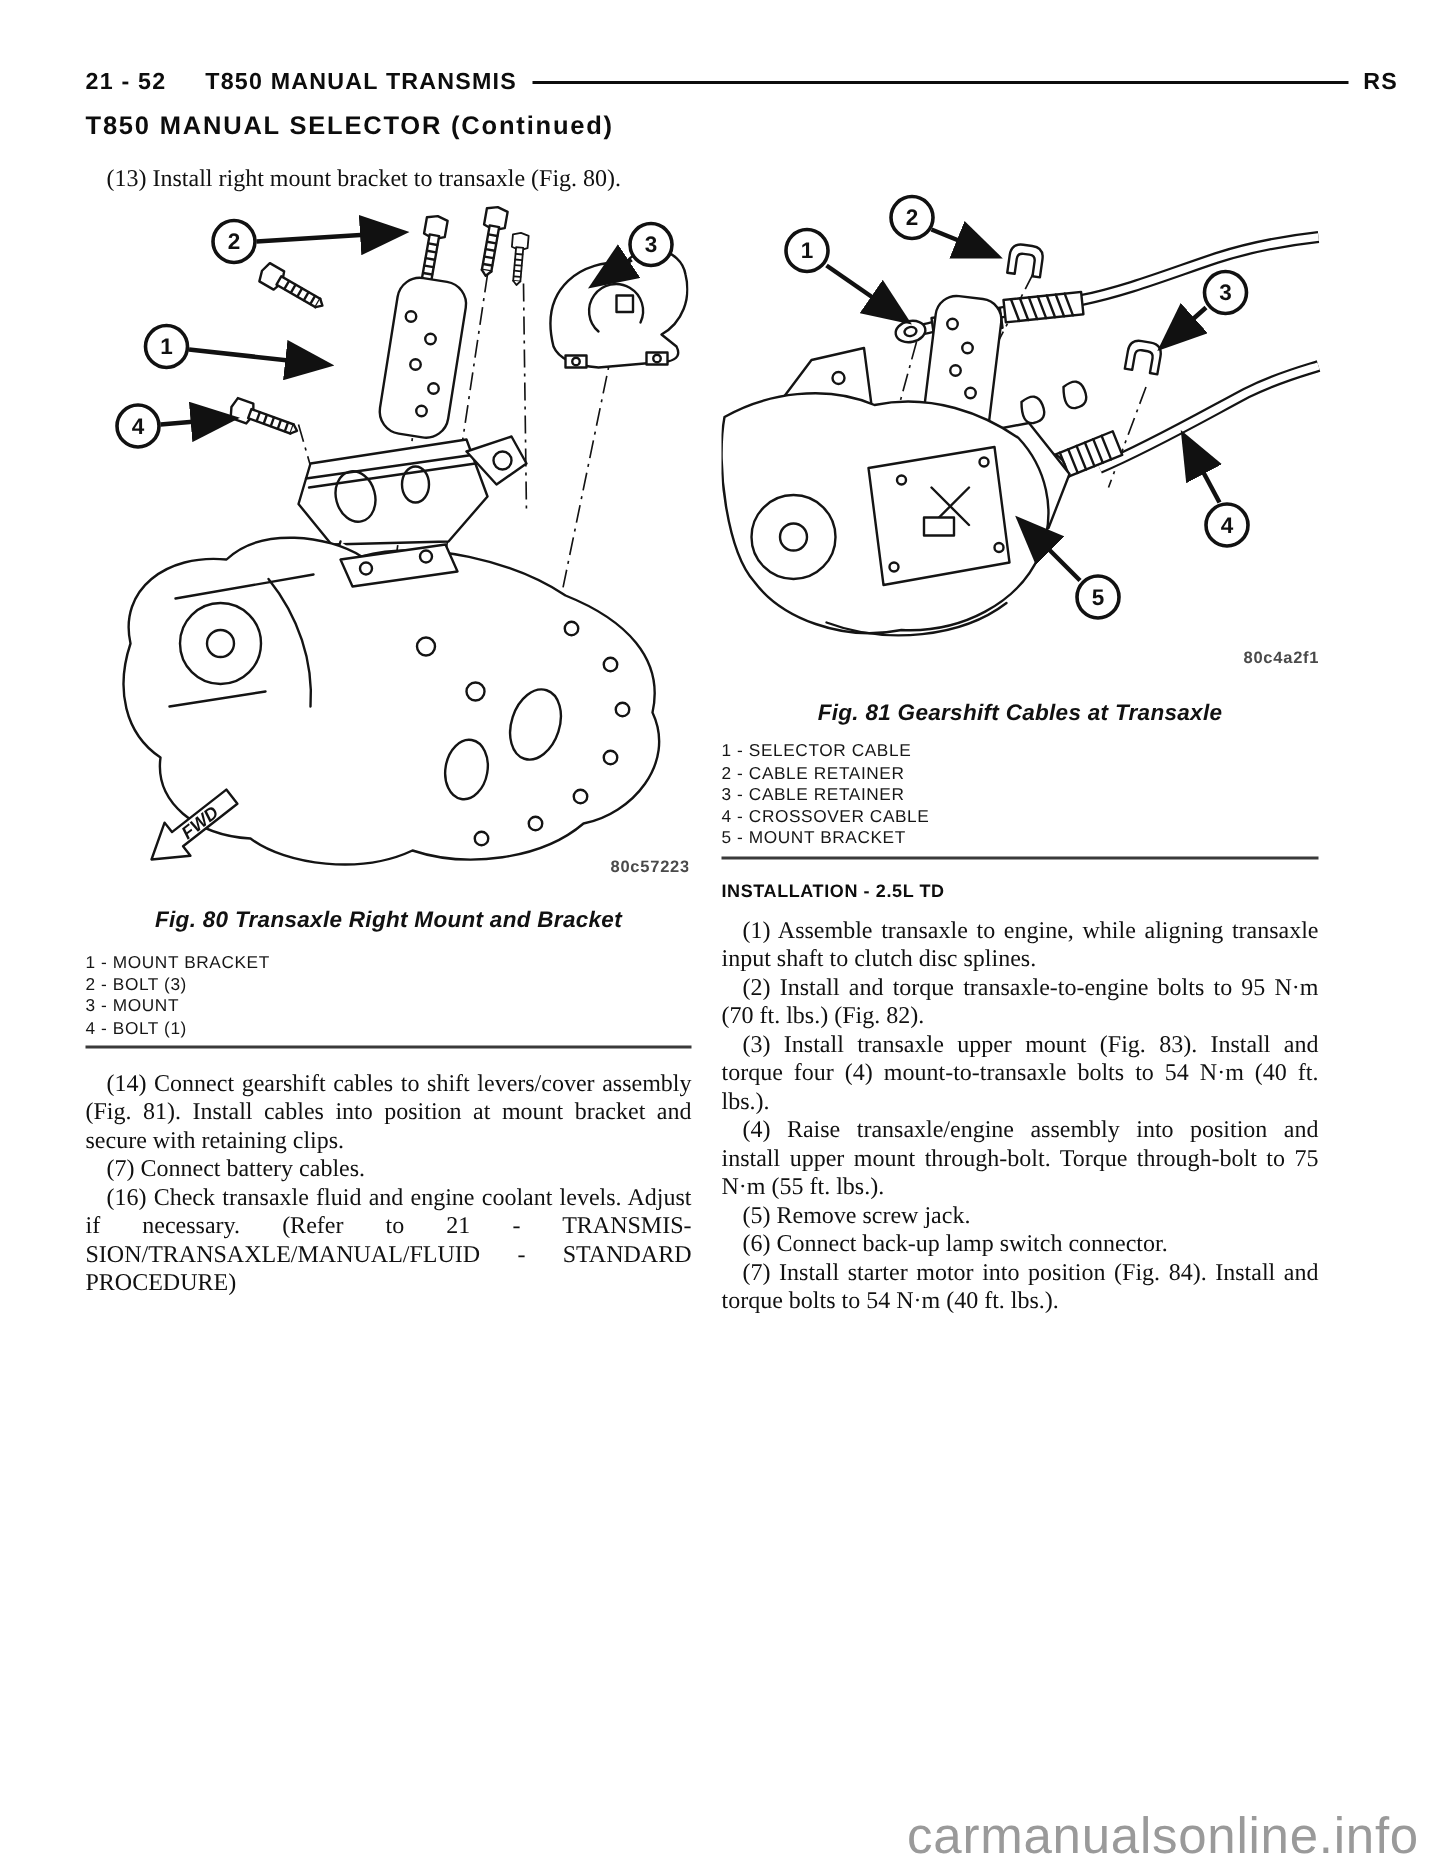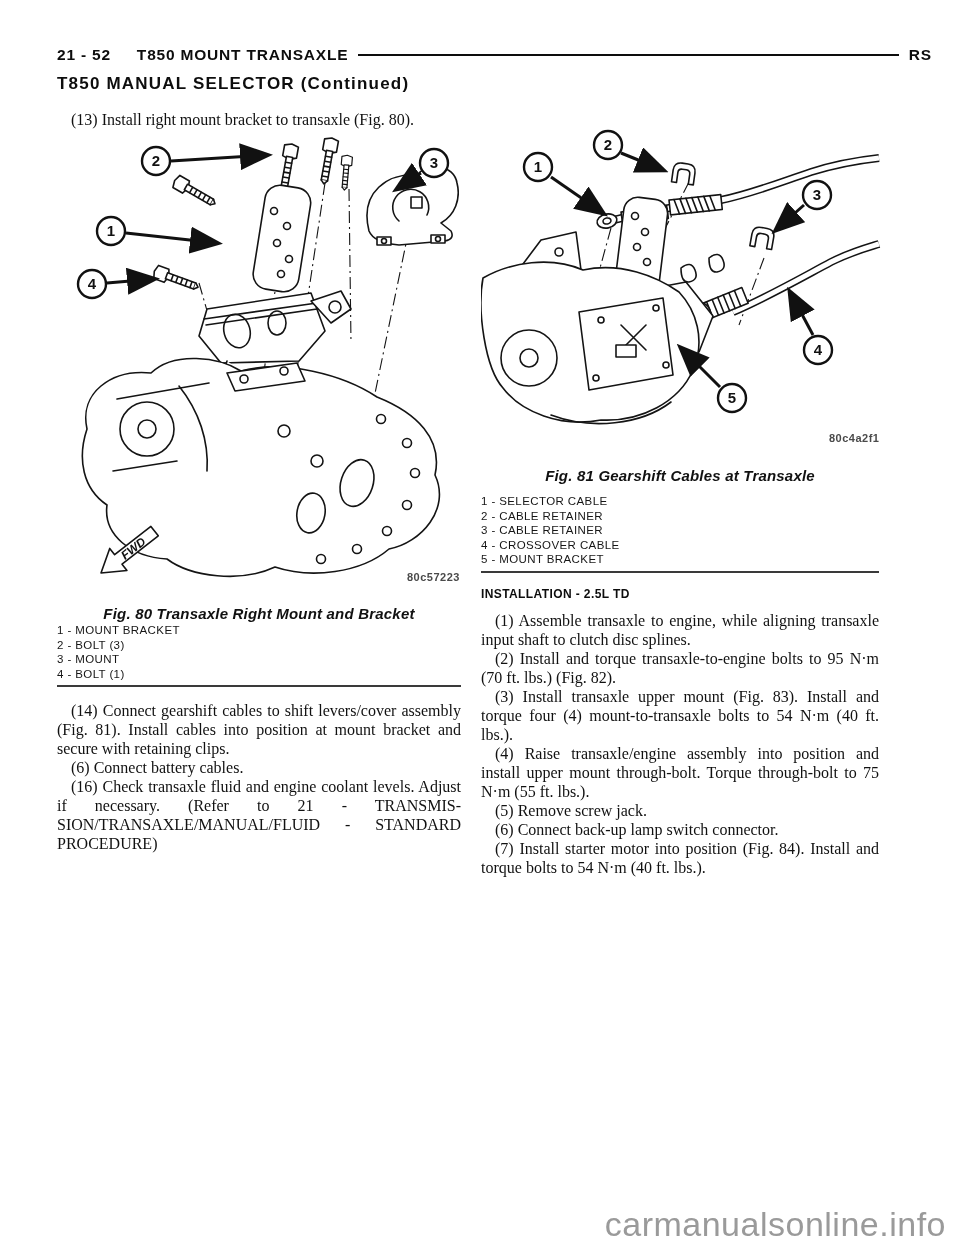--- a/index.html
+++ b/index.html
@@ -15,21 +15,21 @@
        font-weight:bold;font-size:17px;letter-spacing:1.2px;color:#0d0d0d;}
   
   .col{position:absolute;font-size:16px;line-height:19px;}
   .col-left{left:57px;top:110px;width:404px;}
   .col-right{left:481px;top:118px;width:398px;}
   .para{margin:0;text-align:justify;text-indent:14px;}
   figure{margin:0;}
   .fig-caption{text-align:center;font-family:"Liberation Sans",sans-serif;font-style:italic;
        font-weight:bold;font-size:15px;letter-spacing:0.2px;margin-top:18px;}
   .legend{font-family:"Liberation Sans",sans-serif;font-size:11.5px;line-height:14.5px;
-       letter-spacing:0.4px;margin-top:0;color:#161616;}
+       letter-spacing:0.4px;margin-top:12px;color:#161616;}
   .legend-rule{border-bottom:2px solid #3a3a3a;margin-top:4px;}
   .install-hdr{font-family:"Liberation Sans",sans-serif;font-weight:bold;font-size:12px;
        letter-spacing:0.4px;margin:12px 0 7px 0;color:#0d0d0d;}
   
   .fig svg{display:block;margin:2px auto 0;}
   .ln{fill:none;stroke:#141414;stroke-width:1.6;stroke-linejoin:round;stroke-linecap:round;}
   .fillw{fill:#fff;}
   .dashdot{fill:none;stroke:#141414;stroke-width:1.1;stroke-dasharray:12 4 2 4;}
   .callout circle{fill:#fff;stroke:#111;stroke-width:2.4;}
   .callout text{font-family:"Liberation Sans",sans-serif;font-weight:bold;font-size:15px;
@@ -42,21 +42,21 @@
   .watermark{position:absolute;top:1205px;right:14px;font-family:"Liberation Sans",sans-serif;
        font-size:34px;color:#9a9a9a;letter-spacing:0.5px;}
 </style>
 </head>
 <body>
 
 <div class="page">
 
   <div class="hdr">
     <span>21 - 52</span>
-    <span class="hdr-section">T850 MOUNT TRANSAXLE</span>
+    <span class="hdr-section">T850 MANUAL TRANSMIS</span>
     <span class="hdr-rule"></span>
     <span>RS</span>
   </div>
   <div class="cont-title">T850 MANUAL SELECTOR (Continued)</div>
 
   <div class="col col-left">
     <p class="para">(13) Install right mount bracket to transaxle (Fig. 80).</p>
 
     <figure class="fig">
       <svg width="400" height="455" viewBox="0 0 400 455">
@@ -170,21 +170,21 @@
       <div class="legend">
         <div>1 - MOUNT BRACKET</div>
         <div>2 - BOLT (3)</div>
         <div>3 - MOUNT</div>
         <div>4 - BOLT (1)</div>
       </div>
       <div class="legend-rule"></div>
     </figure>
 
     <p class="para" style="margin-top:14px">(14) Connect gearshift cables to shift levers/cover assembly (Fig. 81). Install cables into position at mount bracket and secure with retaining clips.</p>
-    <p class="para">(6) Connect battery cables.</p>
+    <p class="para">(7) Connect battery cables.</p>
     <p class="para">(16) Check transaxle fluid and engine coolant lev­els. Adjust if necessary. (Refer to 21 - TRANSMIS­SION/TRANSAXLE/MANUAL/FLUID - STANDARD PROCEDURE)</p>
   </div>
 
   <div class="col col-right">
     <figure class="fig">
       <svg width="400" height="330" viewBox="0 0 400 330">
         <defs>
           <marker id="ah81" markerWidth="11" markerHeight="9" refX="9" refY="4.5" orient="auto">
             <path d="M0,0 L11,4.5 L0,9 Z" fill="#111"></path>
           </marker>

